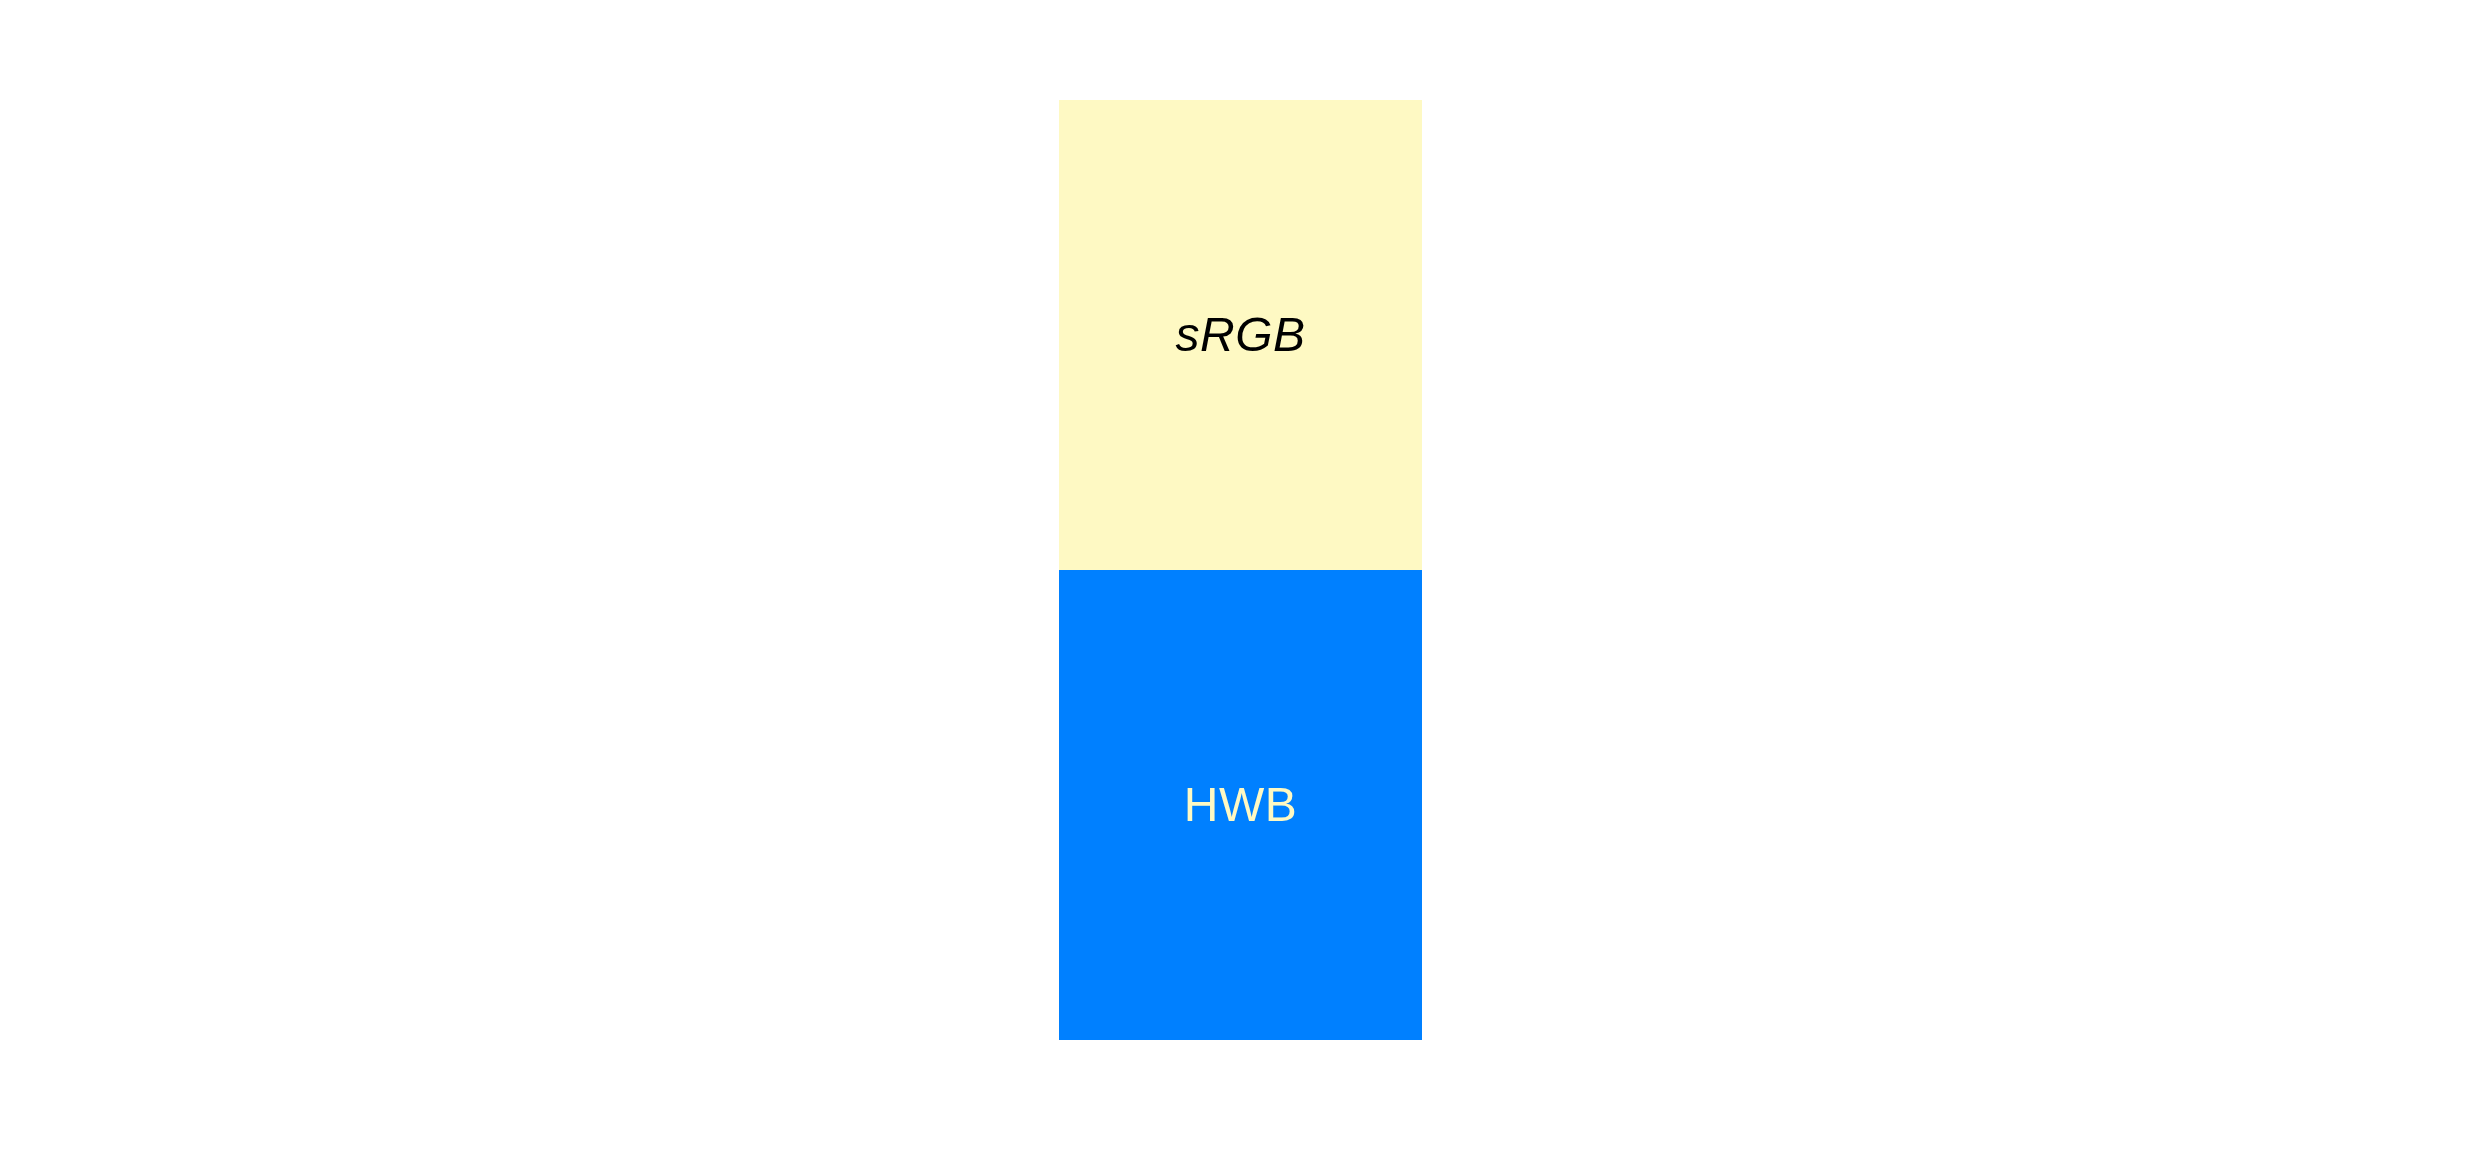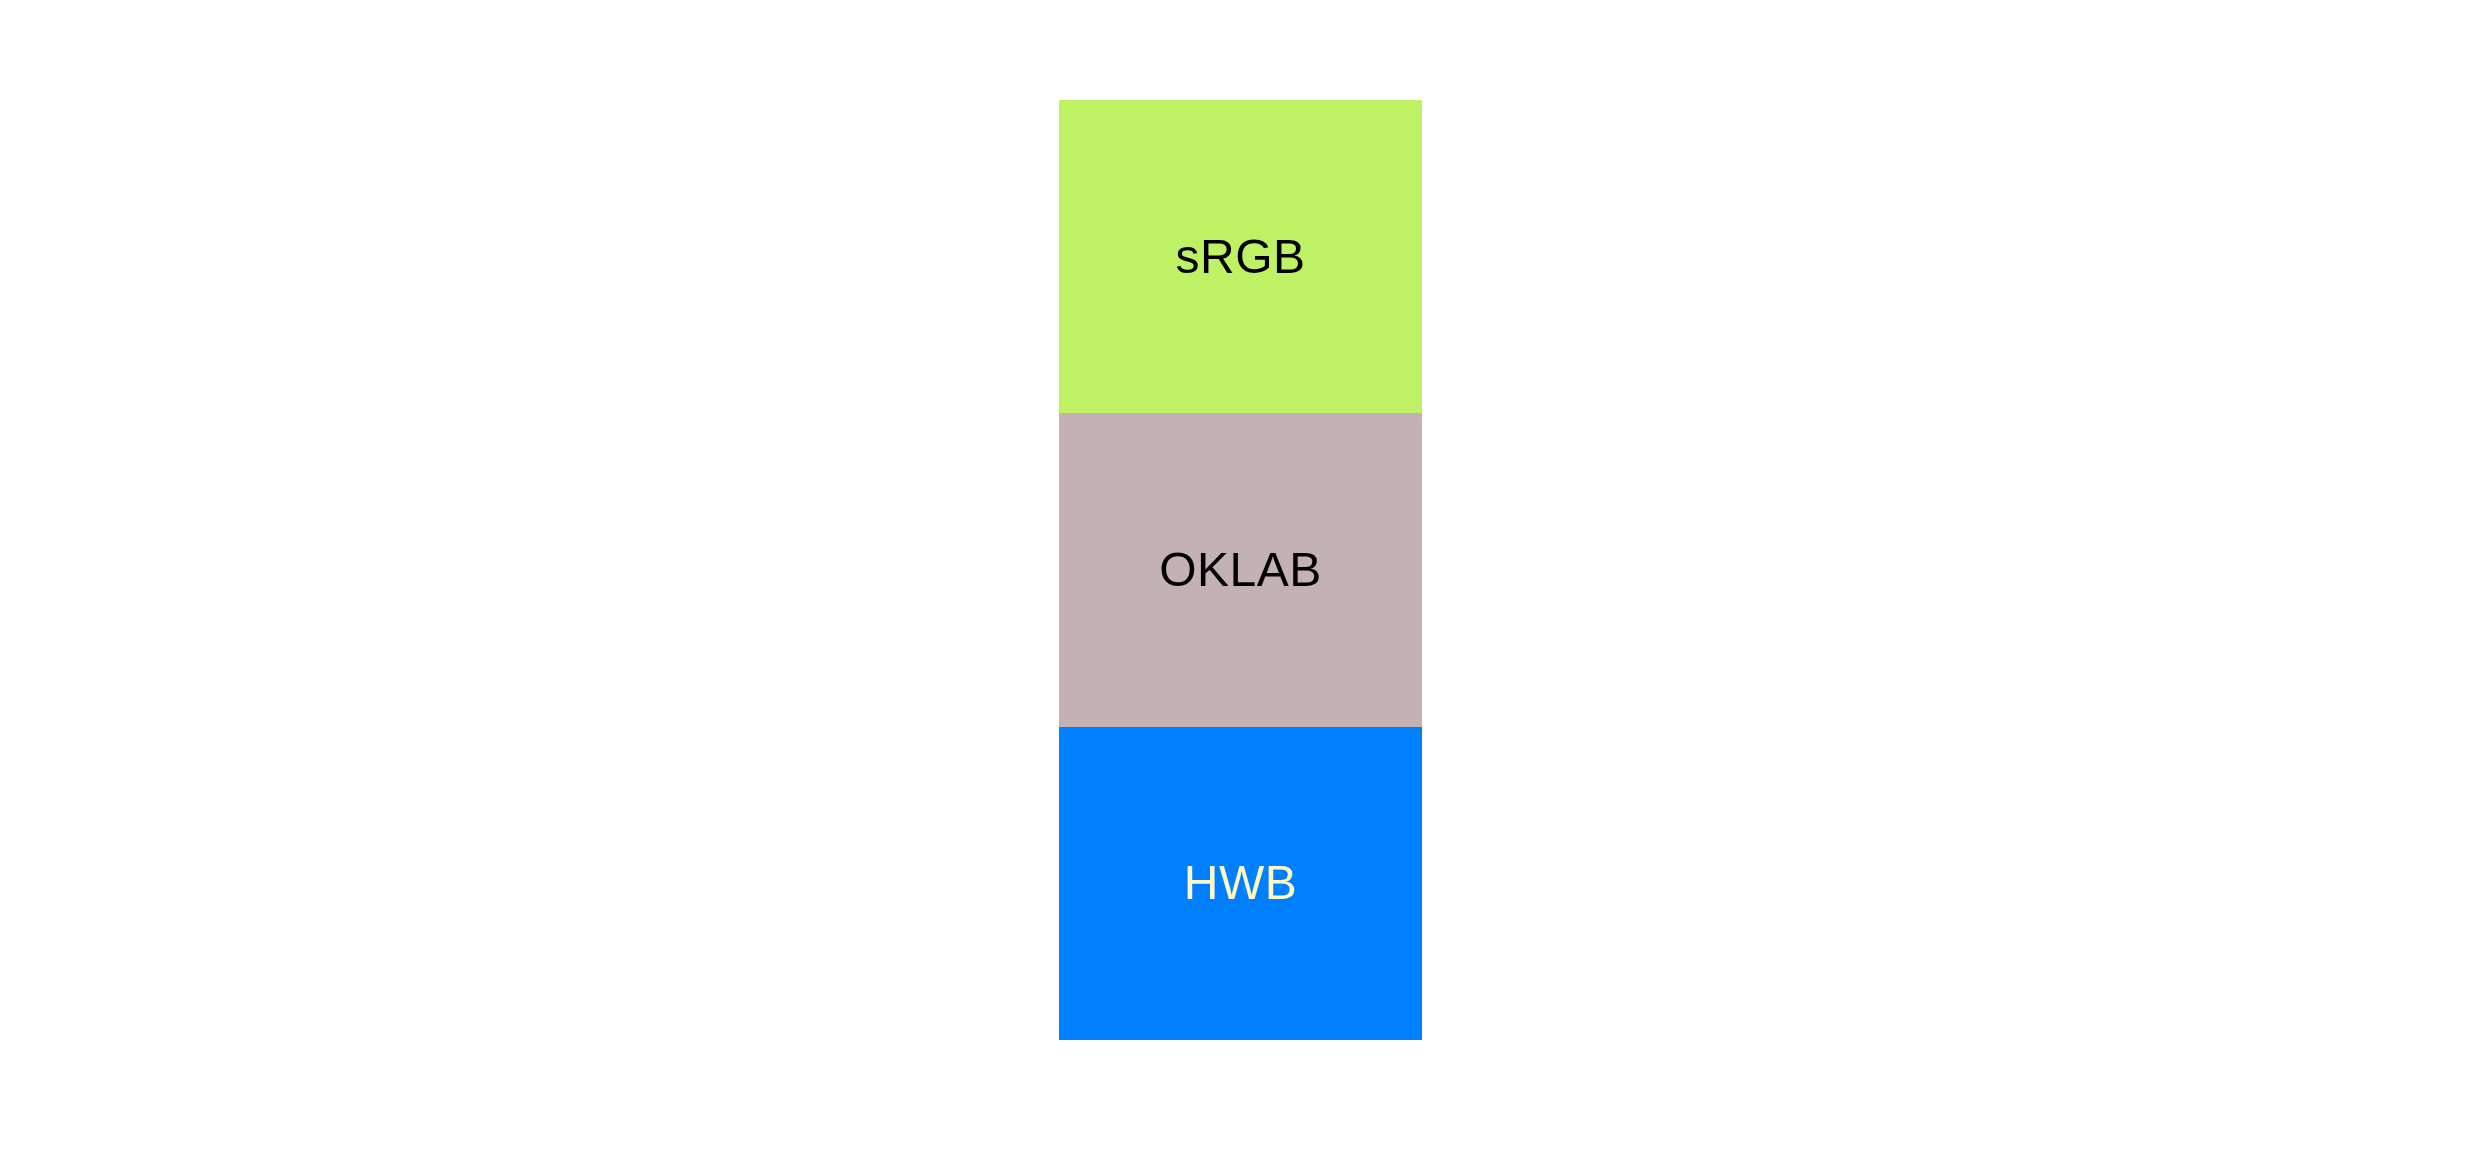--- a/index.html
+++ b/index.html
@@ -44,26 +44,23 @@
     letter-spacing: 0.5px;
     white-space: nowrap;
     user-select: none;
   }
 </style>
 </head>
 <body style="background-color: rgb(255, 255, 255);">
 
 <div class="swatch-stack">
 
-  <div class="swatch" style="background-color: #bef264;">
+  <div class="swatch" style="background-color: #fef9c3; font-style: italic;">
     <span class="swatch-label" style="color: rgb(0, 0, 0);">sRGB</span>
   </div>
 
-  <div class="swatch" style="background-color: rgb(196, 177, 179);">
-    <span class="swatch-label" style="color: rgb(0, 0, 0);">OKLAB</span>
-  </div>
 
 
   <div class="swatch" style="background-color: rgb(0, 128, 255);">
     <span class="swatch-label" style="color: #fef9c3;">HWB</span>
   </div>
 
 </div>
 
 </body></html>

